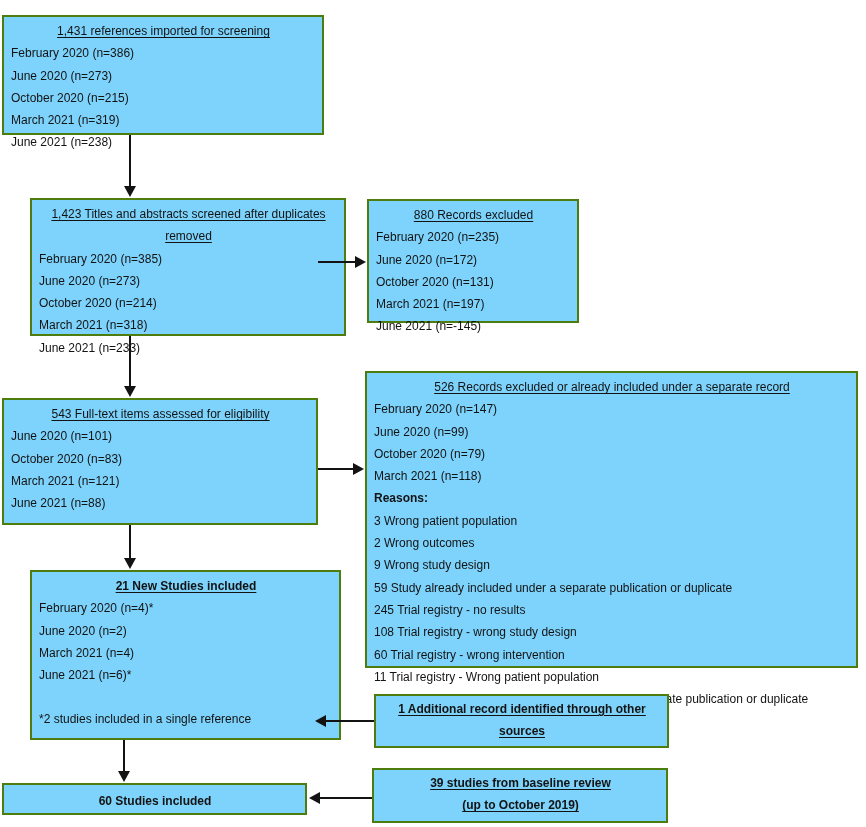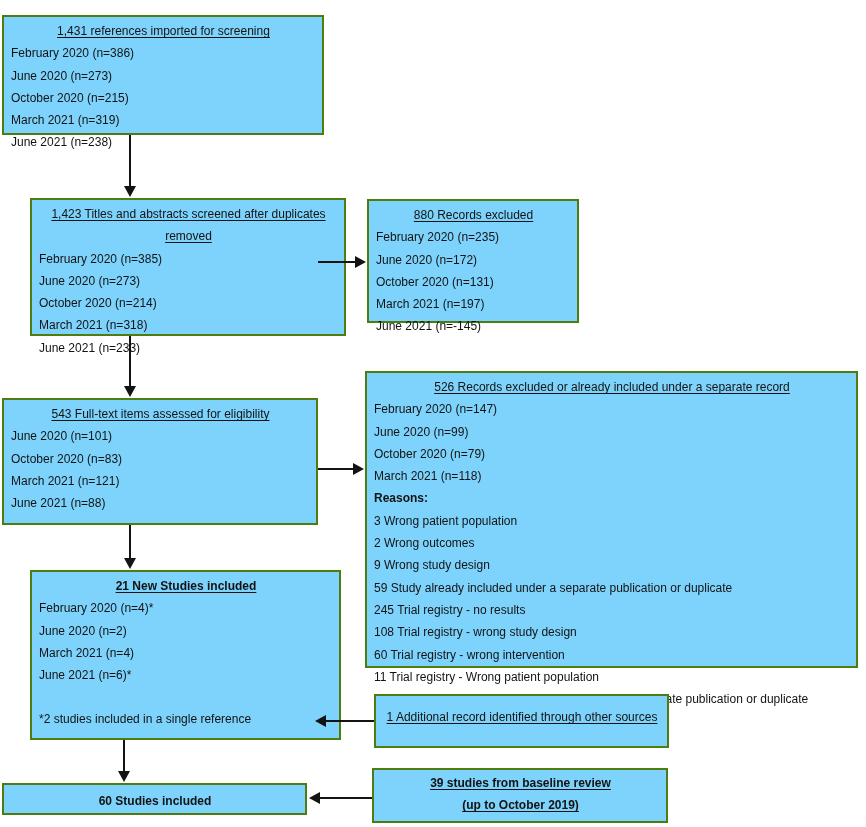--- a/index.html
+++ b/index.html
@@ -82,21 +82,21 @@
   #box-screened      { left: 2px;   top: 198px; width: 316px; height: 138px; margin-left: 28px; }
   #box-excluded-880  { left: 367px; top: 199px; width: 212px; height: 124px; }
   #box-fulltext      { left: 2px;   top: 398px; width: 316px; height: 127px; }
   #box-excluded-526  { left: 365px; top: 371px; width: 493px; height: 297px; }
   #box-newstudies    { left: 2px;   top: 570px; width: 311px; height: 170px; margin-left: 28px; }
   #box-additional    { left: 374px; top: 694px; width: 295px; height: 54px; }
   #box-total         { left: 2px;   top: 783px; width: 305px; height: 32px; }
   #box-baseline      { left: 372px; top: 768px; width: 296px; height: 55px; }
 
   #box-total .centerbold { line-height: 26px; }
-  #box-additional { padding-top: 10px; }
+  #box-additional { padding-top: 2px; font-weight: bold; }
   #box-baseline  { padding-top: 2px; font-weight: bold; }
 </style>
 </head>
 <body>
 
 <div id="diagram">
 
   <div class="box" id="box-imported">
     <div class="hdr">1,431 references imported for screening</div>
     <div class="line">February 2020 (n=386)</div>

